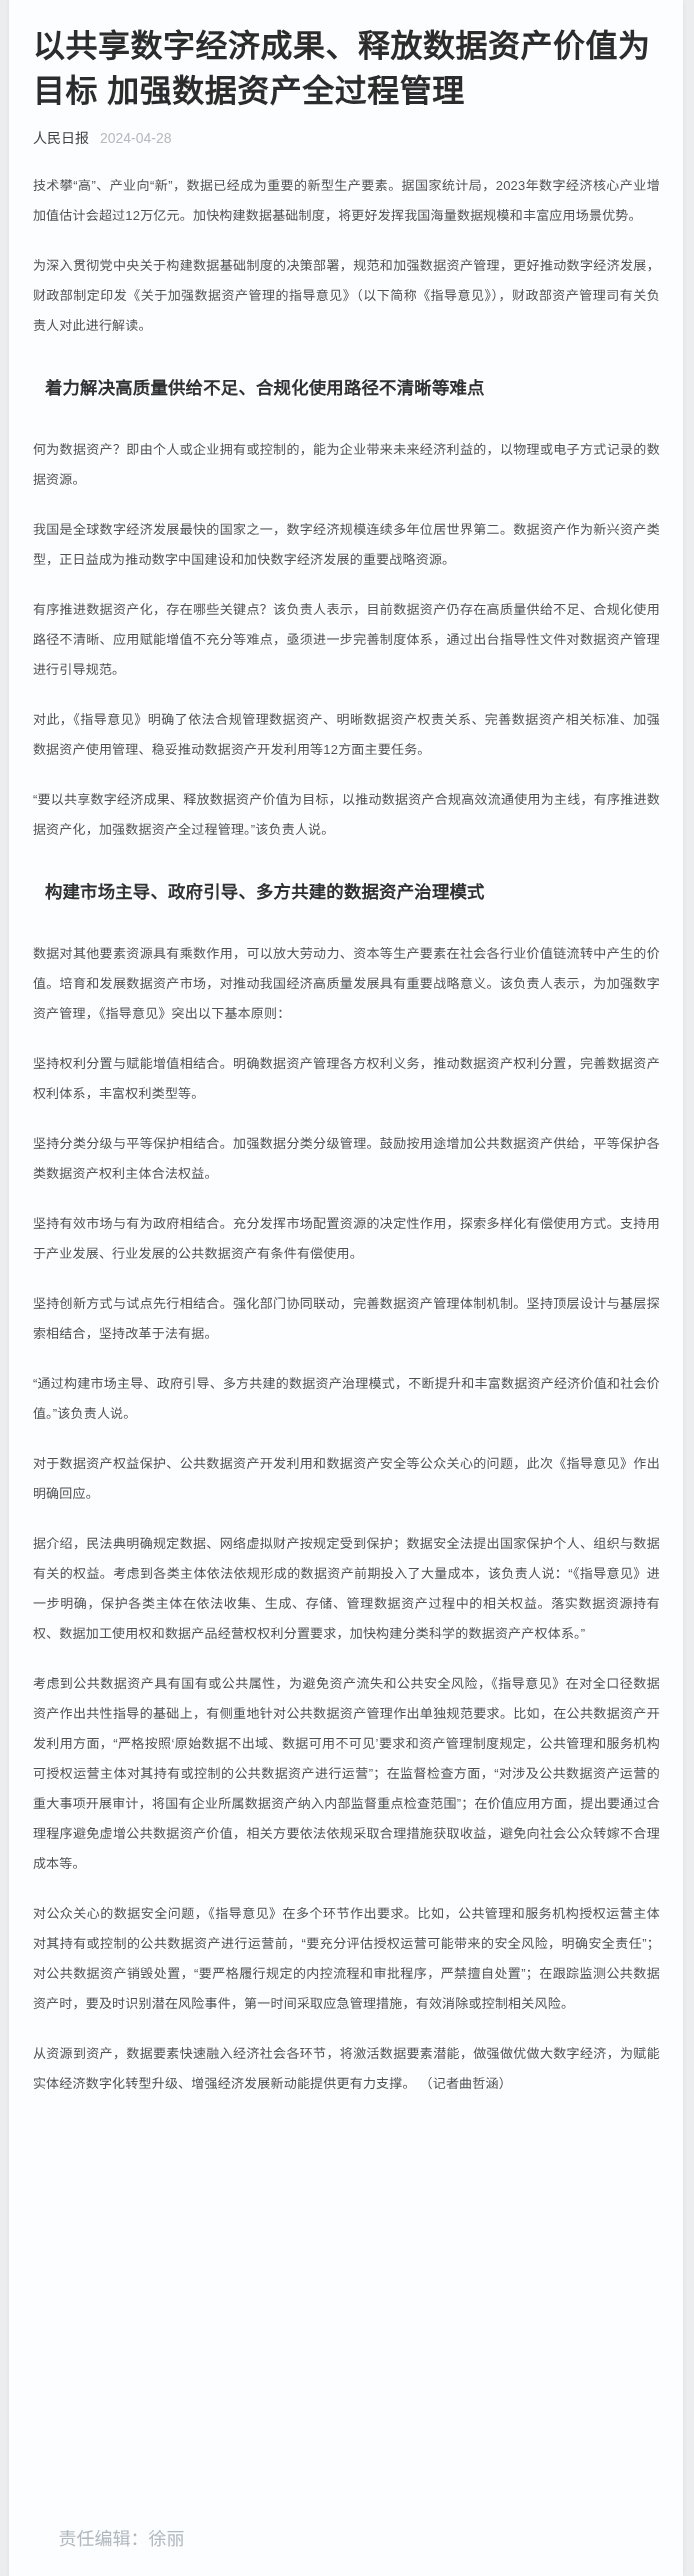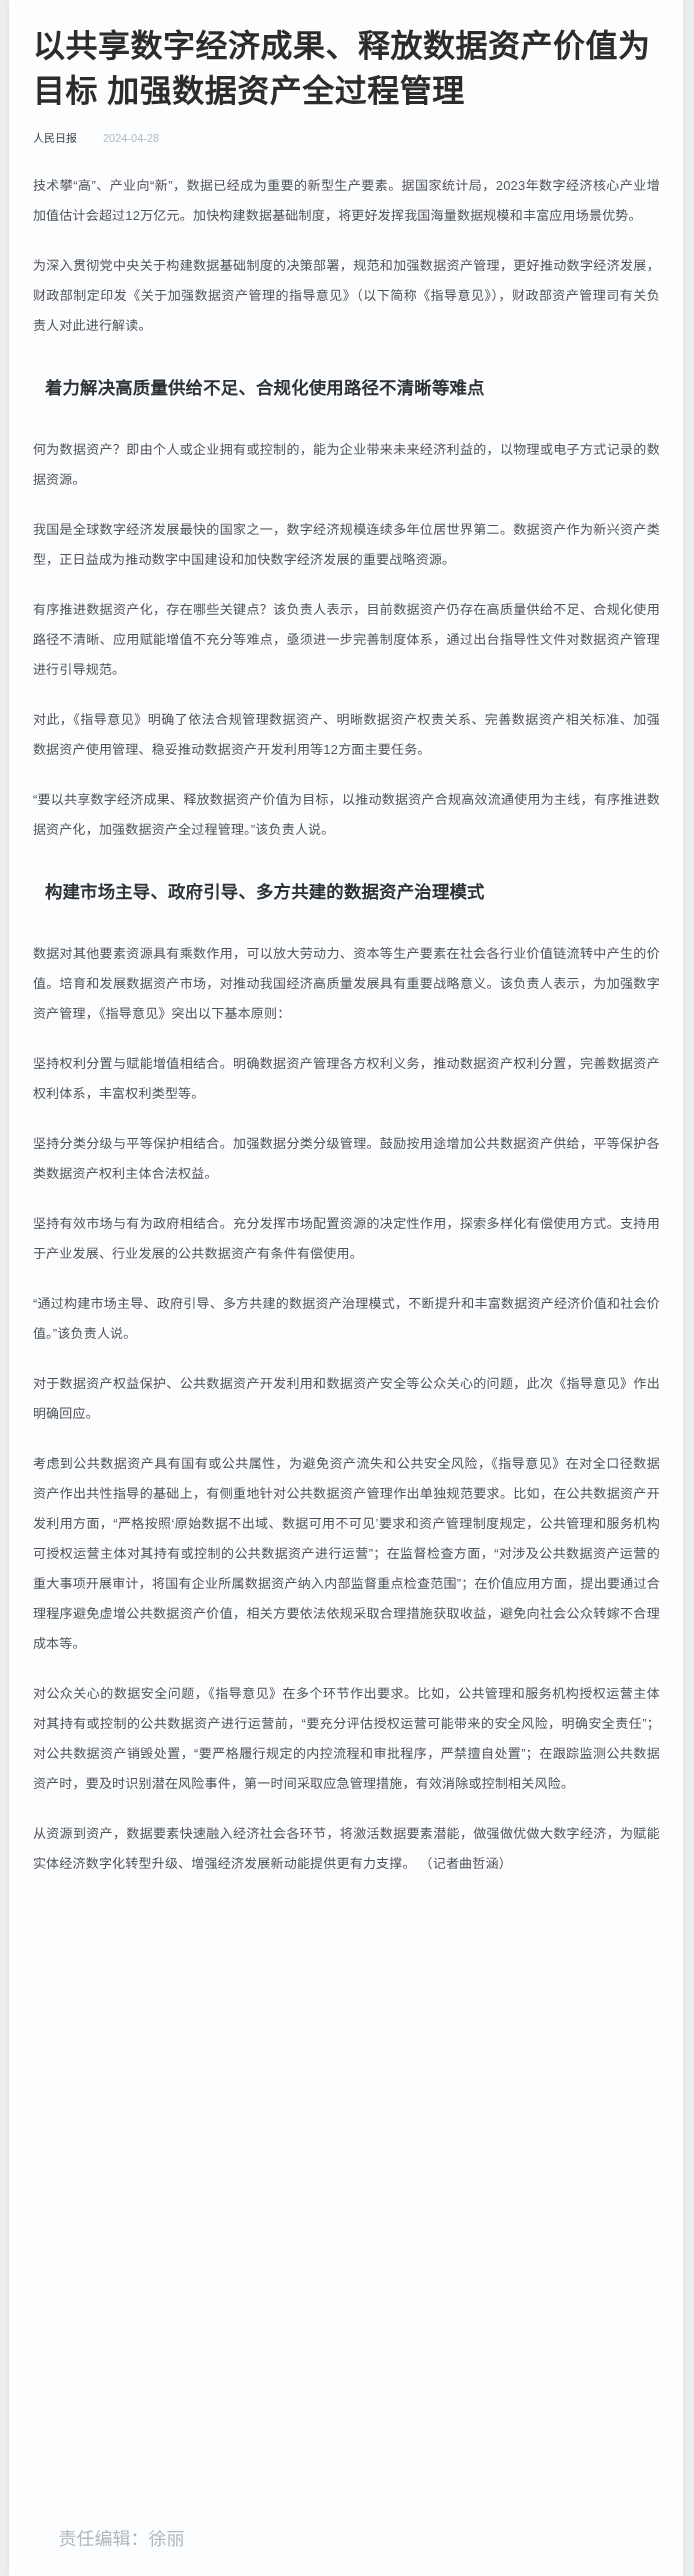--- a/index.html
+++ b/index.html
@@ -26,25 +26,25 @@
   }
   .article-title {
     font-size: 32px;
     line-height: 45px;
     font-weight: 600;
     color: #2c2c2c;
     letter-spacing: 0.5px;
   }
   .article-meta {
     margin-top: 15px;
-    font-size: 11px;
+    font-size: 14px;
     line-height: 19px;
     display: flex;
     align-items: flex-end;
-    gap: 26px;
+    gap: 11px;
   }
   .meta-source { color: #3f4246; }
   .meta-date   { color: #b3bac1; }
   .article-body {
     margin-top: 22.5px;
   }
   .article-body p.paragraph {
     font-size: 13px;
     line-height: 30px;
     color: #505356;
@@ -86,22 +86,24 @@
       <p class="paragraph">何为数据资产？即由个人或企业拥有或控制的，能为企业带来未来经济利益的，以物理或电子方式记录的数据资源。</p>
       <p class="paragraph">我国是全球数字经济发展最快的国家之一，数字经济规模连续多年位居世界第二。数据资产作为新兴资产类型，正日益成为推动数字中国建设和加快数字经济发展的重要战略资源。</p>
       <p class="paragraph">有序推进数据资产化，存在哪些关键点？该负责人表示，目前数据资产仍存在高质量供给不足、合规化使用路径不清晰、应用赋能增值不充分等难点，亟须进一步完善制度体系，通过出台指导性文件对数据资产管理进行引导规范。</p>
       <p class="paragraph">对此，《指导意见》明确了依法合规管理数据资产、明晰数据资产权责关系、完善数据资产相关标准、加强数据资产使用管理、稳妥推动数据资产开发利用等12方面主要任务。</p>
       <p class="paragraph">“要以共享数字经济成果、释放数据资产价值为目标，以推动数据资产合规高效流通使用为主线，有序推进数据资产化，加强数据资产全过程管理。”该负责人说。</p>
       <h2 class="section-heading">构建市场主导、政府引导、多方共建的数据资产治理模式</h2>
       <p class="paragraph">数据对其他要素资源具有乘数作用，可以放大劳动力、资本等生产要素在社会各行业价值链流转中产生的价值。培育和发展数据资产市场，对推动我国经济高质量发展具有重要战略意义。该负责人表示，为加强数字资产管理，《指导意见》突出以下基本原则：</p>
       <p class="paragraph">坚持权利分置与赋能增值相结合。明确数据资产管理各方权利义务，推动数据资产权利分置，完善数据资产权利体系，丰富权利类型等。</p>
       <p class="paragraph">坚持分类分级与平等保护相结合。加强数据分类分级管理。鼓励按用途增加公共数据资产供给，平等保护各类数据资产权利主体合法权益。</p>
       <p class="paragraph">坚持有效市场与有为政府相结合。充分发挥市场配置资源的决定性作用，探索多样化有偿使用方式。支持用于产业发展、行业发展的公共数据资产有条件有偿使用。</p>
+      <p class="paragraph">坚持创新方式与试点先行相结合。强化部门协同联动，完善数据资产管理体制机制。坚持顶层设计与基层探索相结合，坚持改革于法有据。</p>
       <p class="paragraph">“通过构建市场主导、政府引导、多方共建的数据资产治理模式，不断提升和丰富数据资产经济价值和社会价值。”该负责人说。</p>
       <p class="paragraph">对于数据资产权益保护、公共数据资产开发利用和数据资产安全等公众关心的问题，此次《指导意见》作出明确回应。</p>
+      <p class="paragraph">据介绍，民法典明确规定数据、网络虚拟财产按规定受到保护；数据安全法提出国家保护个人、组织与数据有关的权益。考虑到各类主体依法依规形成的数据资产前期投入了大量成本，该负责人说：“《指导意见》进一步明确，保护各类主体在依法收集、生成、存储、管理数据资产过程中的相关权益。落实数据资源持有权、数据加工使用权和数据产品经营权权利分置要求，加快构建分类科学的数据资产产权体系。”</p>
       <p class="paragraph">考虑到公共数据资产具有国有或公共属性，为避免资产流失和公共安全风险，《指导意见》在对全口径数据资产作出共性指导的基础上，有侧重地针对公共数据资产管理作出单独规范要求。比如，在公共数据资产开发利用方面，“严格按照‘原始数据不出域、数据可用不可见’要求和资产管理制度规定，公共管理和服务机构可授权运营主体对其持有或控制的公共数据资产进行运营”；在监督检查方面，“对涉及公共数据资产运营的重大事项开展审计，将国有企业所属数据资产纳入内部监督重点检查范围”；在价值应用方面，提出要通过合理程序避免虚增公共数据资产价值，相关方要依法依规采取合理措施获取收益，避免向社会公众转嫁不合理成本等。</p>
       <p class="paragraph">对公众关心的数据安全问题，《指导意见》在多个环节作出要求。比如，公共管理和服务机构授权运营主体对其持有或控制的公共数据资产进行运营前，“要充分评估授权运营可能带来的安全风险，明确安全责任”；对公共数据资产销毁处置，“要严格履行规定的内控流程和审批程序，严禁擅自处置”；在跟踪监测公共数据资产时，要及时识别潜在风险事件，第一时间采取应急管理措施，有效消除或控制相关风险。</p>
       <p class="paragraph">从资源到资产，数据要素快速融入经济社会各环节，将激活数据要素潜能，做强做优做大数字经济，为赋能实体经济数字化转型升级、增强经济发展新动能提供更有力支撑。 （记者曲哲涵）</p>
     </div>
 
   <div class="article-footer">
     <span>责任编辑：</span><span>徐丽</span>
   </div>
 </div>
 

